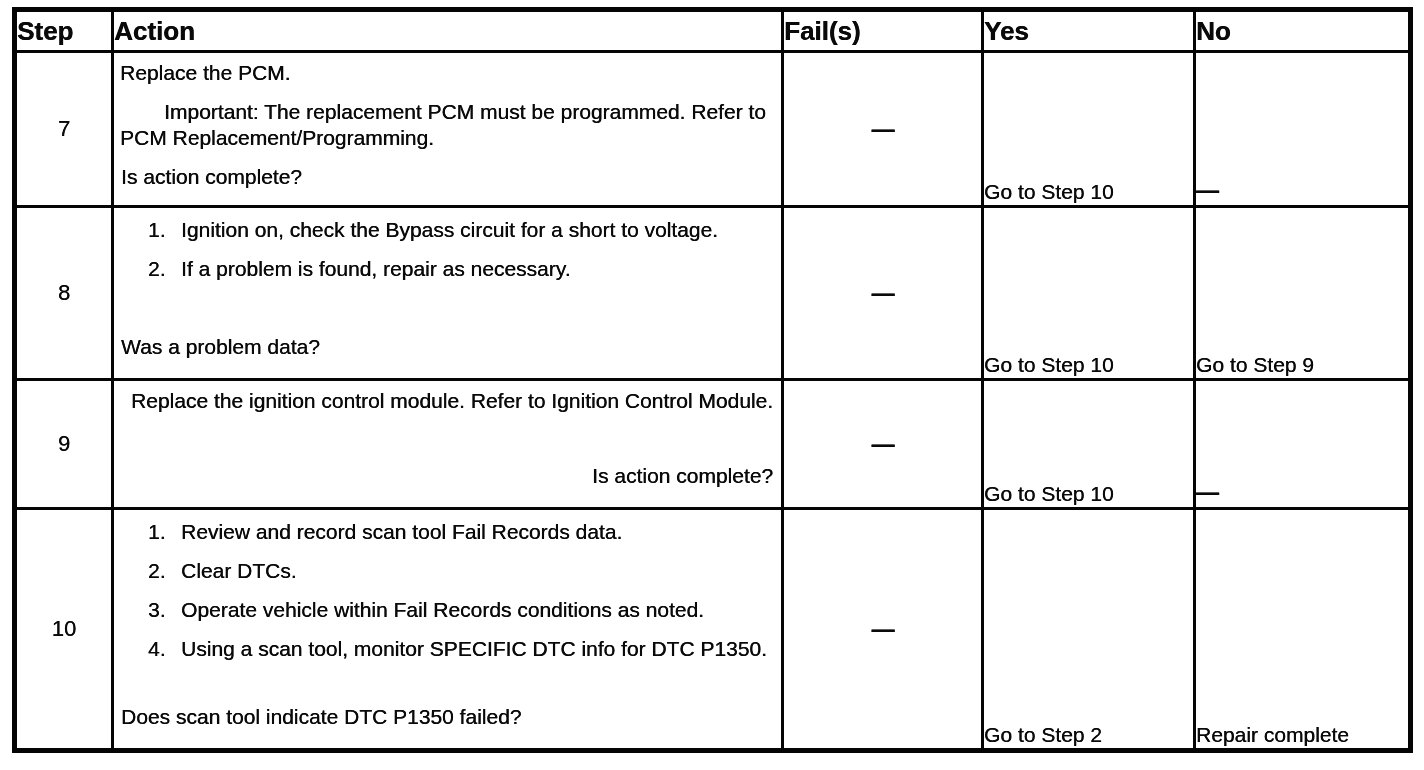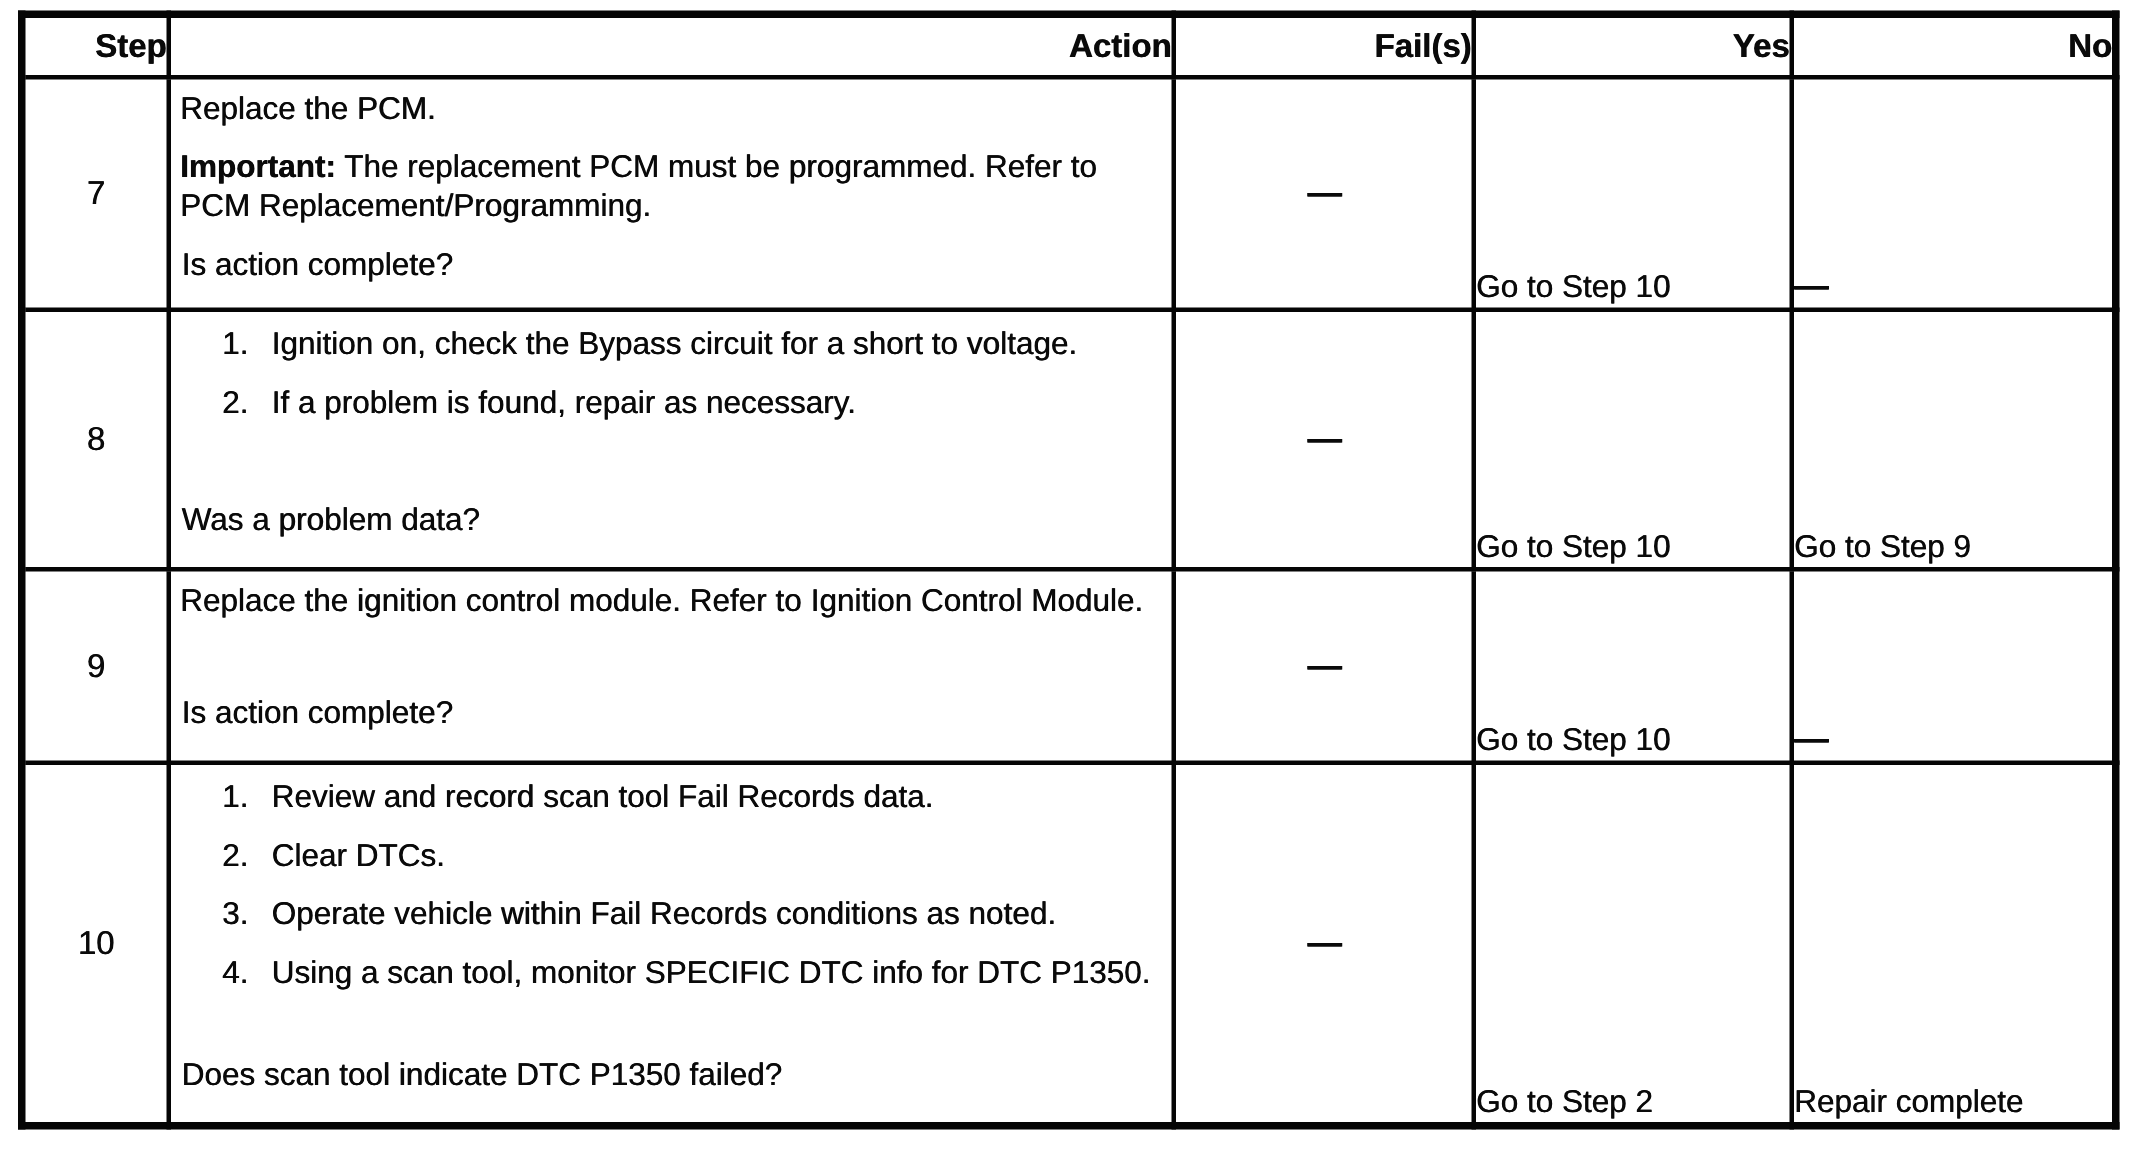--- a/index.html
+++ b/index.html
@@ -39,44 +39,44 @@
   col.c-yes{width:212px;}
   col.c-no{width:216px;}
 
   tr.hdr{height:42px;}
   tr.r0{height:152px;}
   tr.r1{height:170px;}
   tr.r2{height:110px;}
   tr.r3{height:238px;}
 
   th{
-    font-size:22px;font-weight:700;text-align:right;vertical-align:middle;
+    font-size:26px;font-weight:700;text-align:left;vertical-align:middle;
     text-shadow:0.4px 0 0 #0a0a0a;
   }
   td{font-size:21px;line-height:1.24;}
   td.step{vertical-align:middle;text-align:center;font-size:22px;}
   td.value{vertical-align:middle;text-align:center;}
   td.ansr{vertical-align:bottom;padding:0 4px 9px 4px;}
   .dash{font-weight:700;font-size:23px;letter-spacing:-1px;}
 
   td.action .fill{
     display:flex;flex-direction:column;justify-content:space-between;
     padding:5px 8px 16px 6px;box-sizing:border-box;
   }
   tr.r0 td.action .fill{height:152px;}
   tr.r1 td.action .fill{height:170px;}
-  tr.r2 td.action .fill{height:126px;}
+  tr.r2 td.action .fill{height:126px;align-items:flex-end;}
   tr.r3 td.action .fill{height:238px;}
 
   .blk-p{margin:2px 0 13px 0;}
   .blk-li{display:flex;margin:4px 0 13px 0;}
   .blk-li .num{flex:0 0 24px;margin-left:28px;margin-right:9px;text-align:left;}
   .blk-li .litext{flex:1;}
   .question{padding:0 0 2px 1px;}
-  .b{font-weight:700;text-shadow:0.4px 0 0 #0a0a0a;}
+  .b{font-weight:400;text-shadow:0.4px 0 0 #0a0a0a;margin-left:44px;}
   .i{margin-top:47px;}
   .ans{display:inline-block;}
   td, .litext, .blk-p, .question{text-shadow:0.35px 0 0 #0a0a0a;}
 </style>
 </head>
 <body>
 
 <div class="page">
 
   <table class="dtc">

